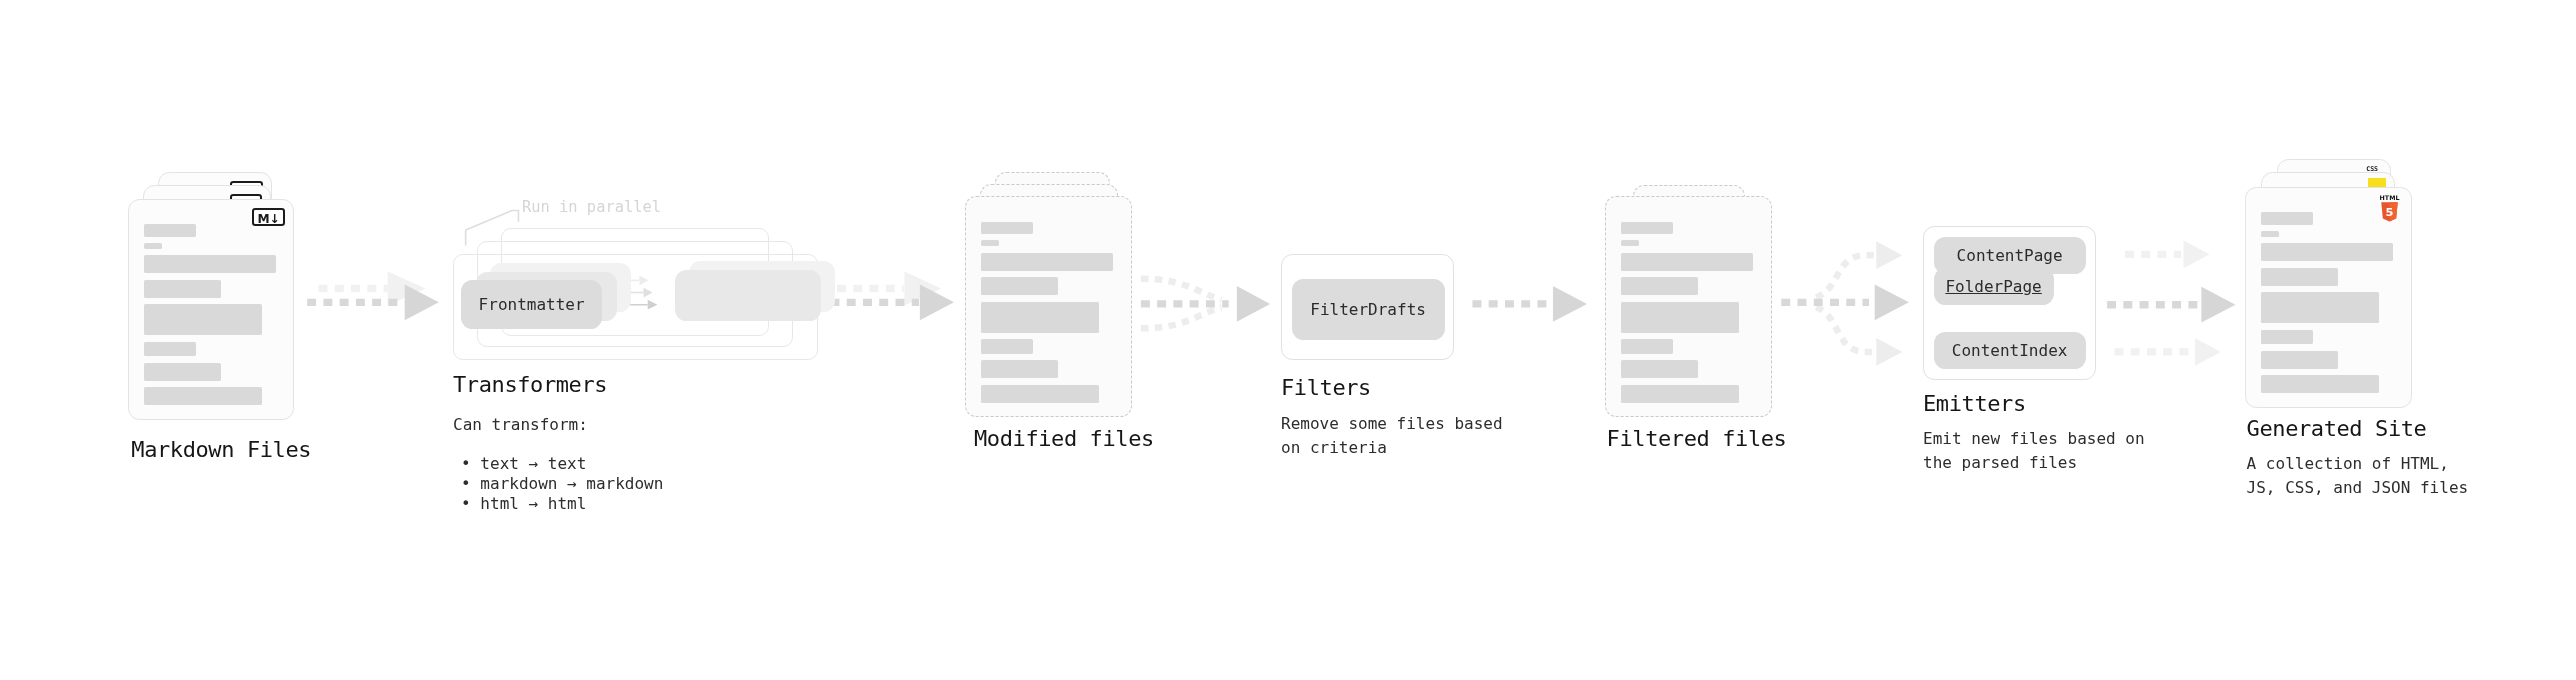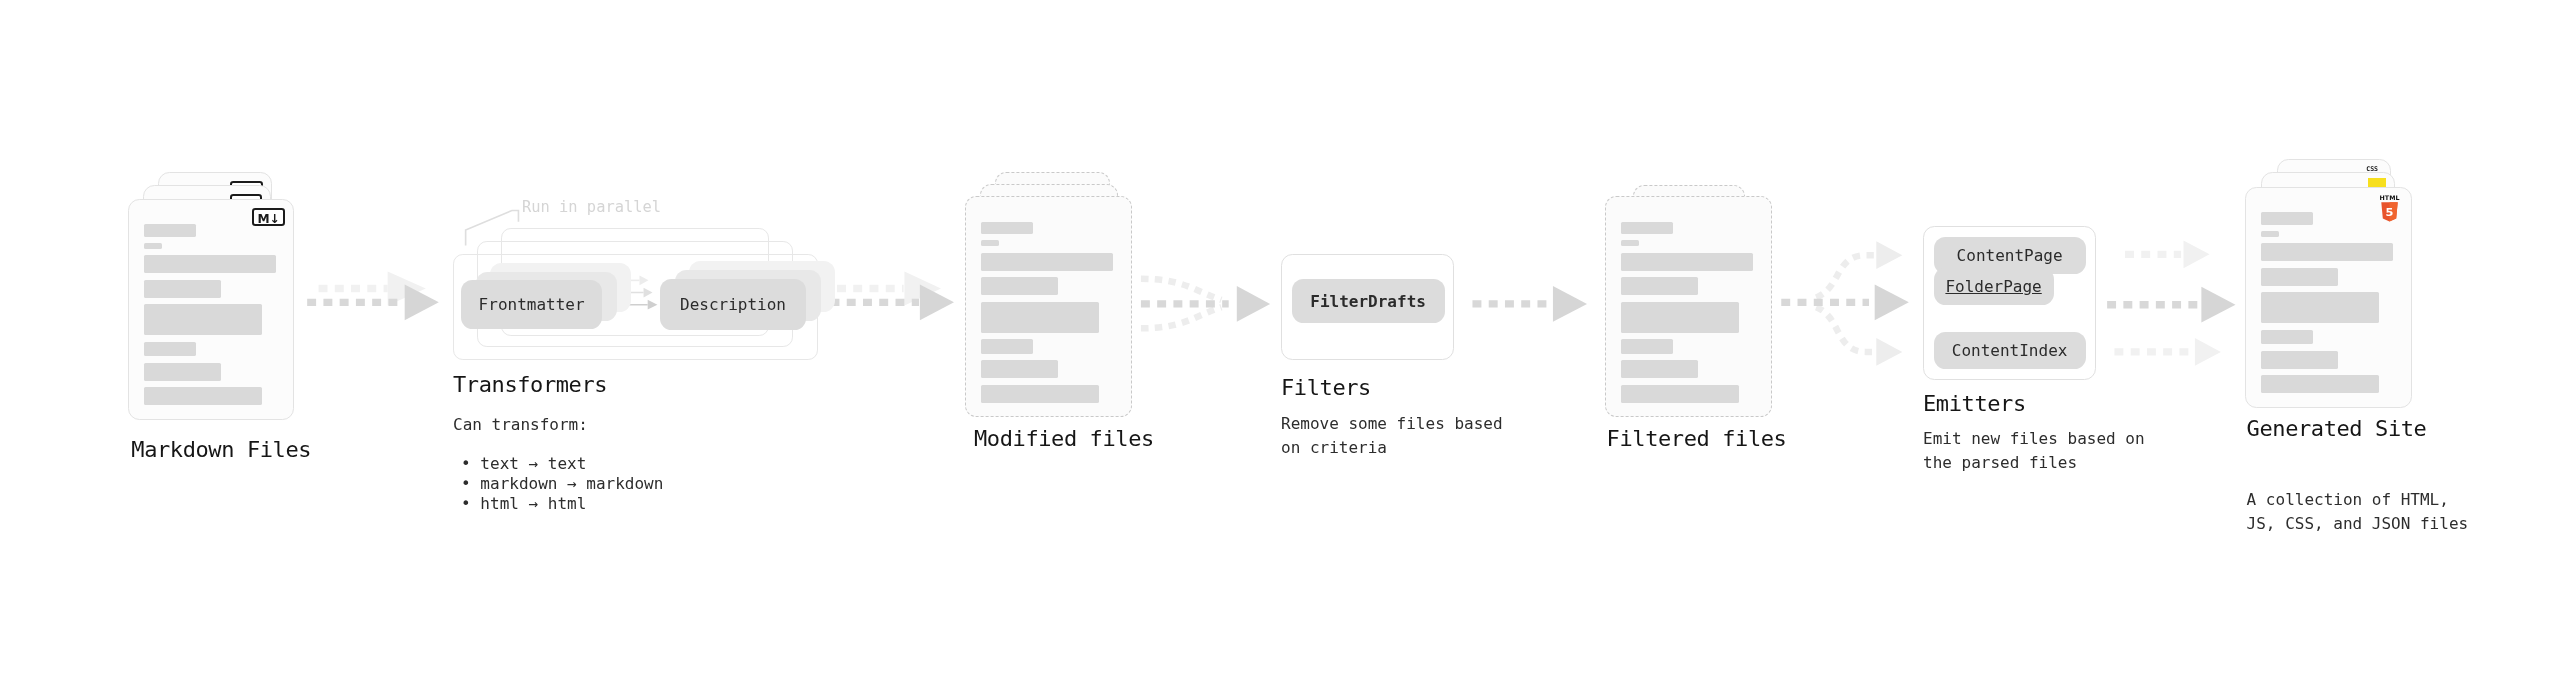--- a/index.html
+++ b/index.html
@@ -130,21 +130,20 @@
     <div class="tbox" style="left:48px;top:41px;width:268px;height:108px;"></div>
     <div class="tbox" style="left:24.4px;top:54px;width:316px;height:106px;"></div>
     <div class="tbox" style="left:0;top:67px;width:365px;height:106px;"></div>
 
     <div class="ghost" style="left:37px;top:76px;width:141px;height:49px;background:#f2f2f2;"></div>
     <div class="ghost" style="left:23px;top:85px;width:141px;height:49px;background:#e8e8e8;"></div>
     <div class="pill" style="left:8.1px;top:93px;width:141px;height:49px;">Frontmatter</div>
 
     <div class="ghost" style="left:236px;top:74px;width:146px;height:51px;background:#f2f2f2;"></div>
     <div class="ghost" style="left:222px;top:83px;width:146px;height:51px;background:#e8e8e8;"></div>
-    <div class="pill" style="left:207px;top:92px;width:146px;height:51px;">Description</div>
 
     <div class="stage-label" style="left:0;top:185px;">Transformers</div>
     <div class="desc" style="left:0;top:226px;">
       <div>Can transform:</div>
       <ul>
         <li>text → text</li>
         <li>markdown → markdown</li>
         <li>html → html</li>
       </ul>
     </div>
@@ -163,21 +162,21 @@
           <div class="bar" style="width: 52px; height: 14.6px;"></div>
           <div class="bar" style="width: 77px; height: 18px;"></div>
           <div class="bar" style="width: 118px; height: 18px;"></div>
         </div>
     </div>
     <div class="stage-label" style="left:9px;top:254px;">Modified files</div>
   </div>
 
   <div class="stage" style="left:1281px;top:254px;width:195px;height:228px;">
     <div class="panel" style="left:0;top:0;width:173px;height:106px;"></div>
-    <div class="pill" style="left:10.6px;top:25px;width:153px;height:44px;font-weight:bold;">FilterDrafts</div>
+    <div class="pill" style="left:10.6px;top:25px;width:153px;height:61px;">FilterDrafts</div>
     <div class="stage-label" style="left:0;top:121px;">Filters</div>
     <div class="desc" style="left:0;top:158px;">
       <div>Remove some files based</div>
       <div>on criteria</div>
     </div>
   </div>
 
   <div class="stage" style="left:1605px;top:185px;width:179px;height:293px;">
     <div class="doc dashed" style="left:28.4px;top:0;width:112px;height:221px;"></div>
     <div class="doc dashed" style="left:0;top:11.4px;width:167px;height:221px;">
@@ -229,20 +228,20 @@
           <div class="bar" style="width: 18px; height: 5.7px;"></div>
           <div class="bar" style="width: 132px; height: 18px;"></div>
           <div class="bar" style="width: 77px; height: 18px;"></div>
           <div class="bar" style="width: 118px; height: 31px;"></div>
           <div class="bar" style="width: 52px; height: 14.6px;"></div>
           <div class="bar" style="width: 77px; height: 18px;"></div>
           <div class="bar" style="width: 118px; height: 18px;"></div>
         </div>
     </div>
     <div class="stage-label" style="left:1.6px;top:257px;">Generated Site</div>
-    <div class="desc" style="left:1.6px;top:293px;margin-top:36px;">
+    <div class="desc" style="left:1.6px;top:293px;">
       <div>A collection of HTML,</div>
       <div>JS, CSS, and JSON files</div>
     </div>
   </div>
 
 </div>
 
 
 </body></html>

